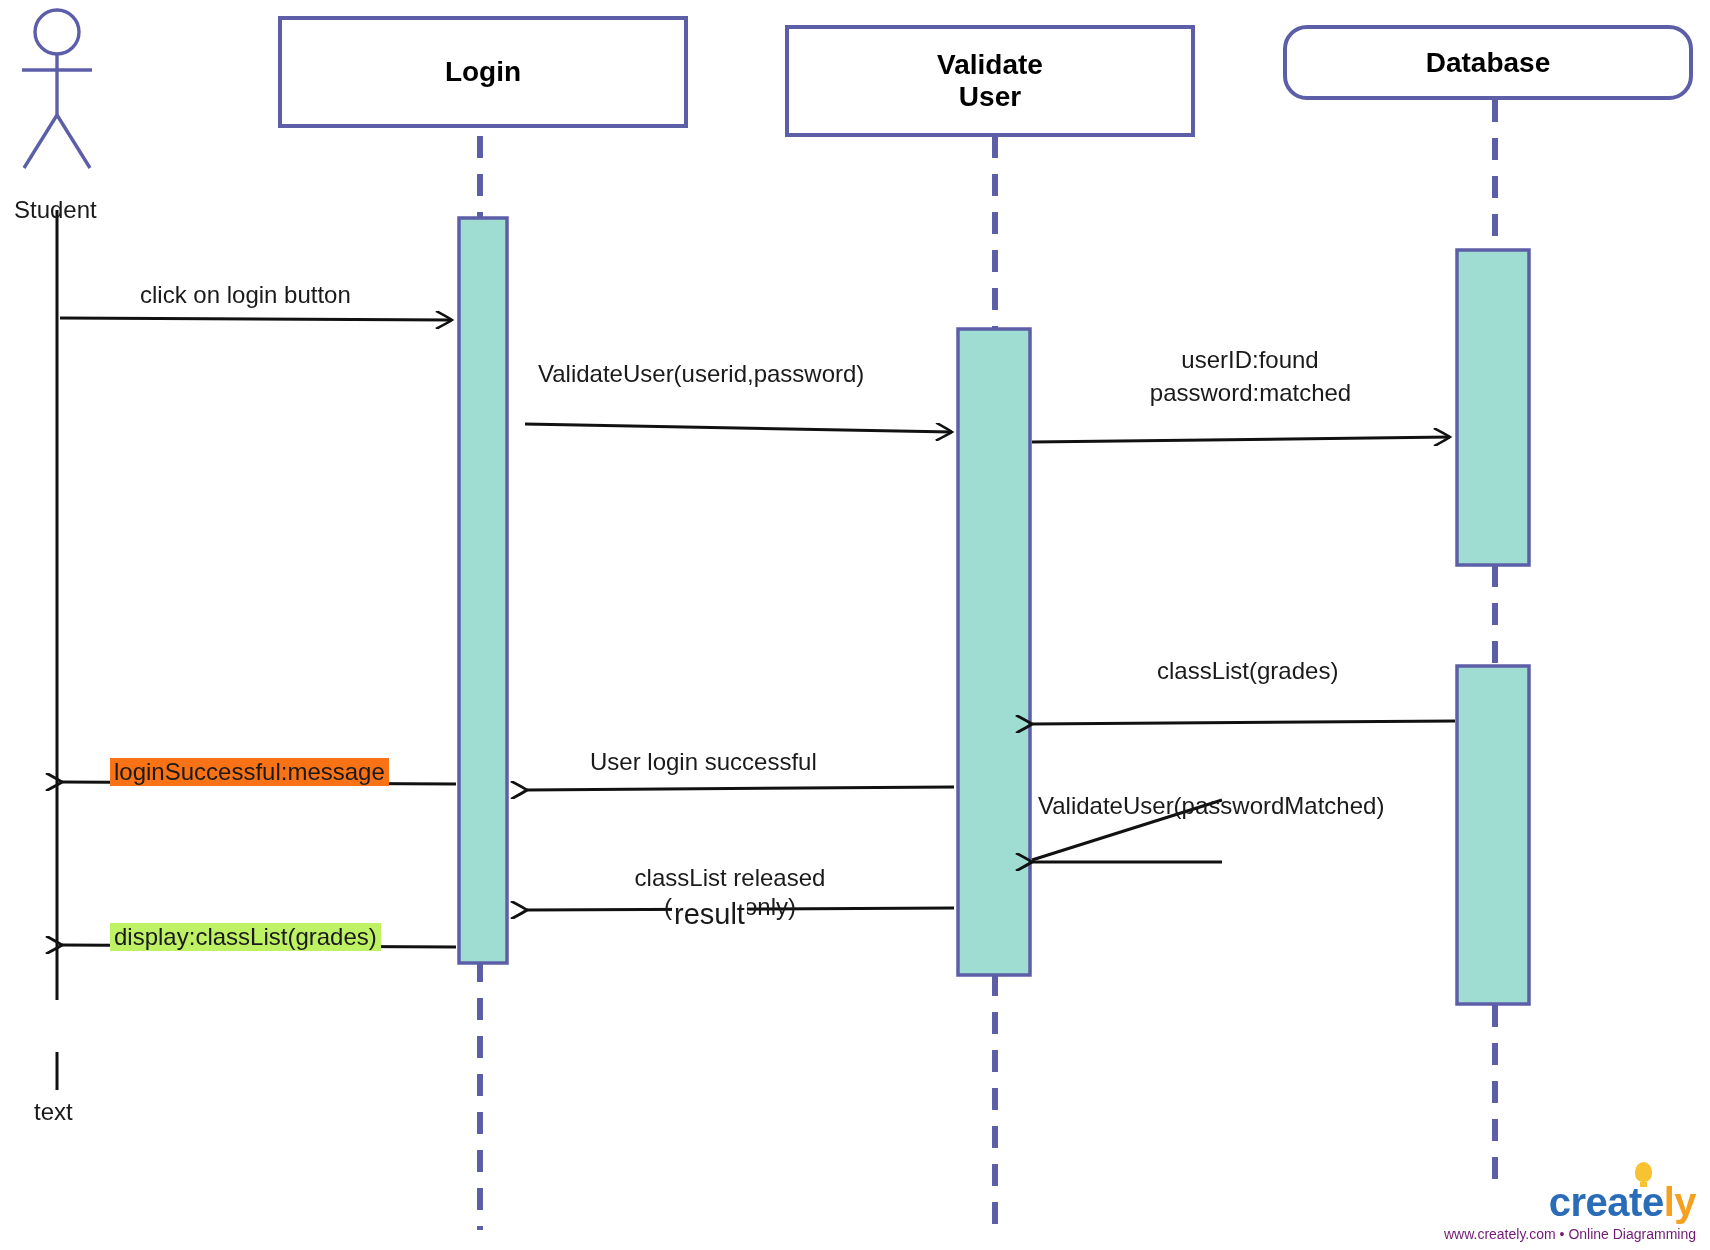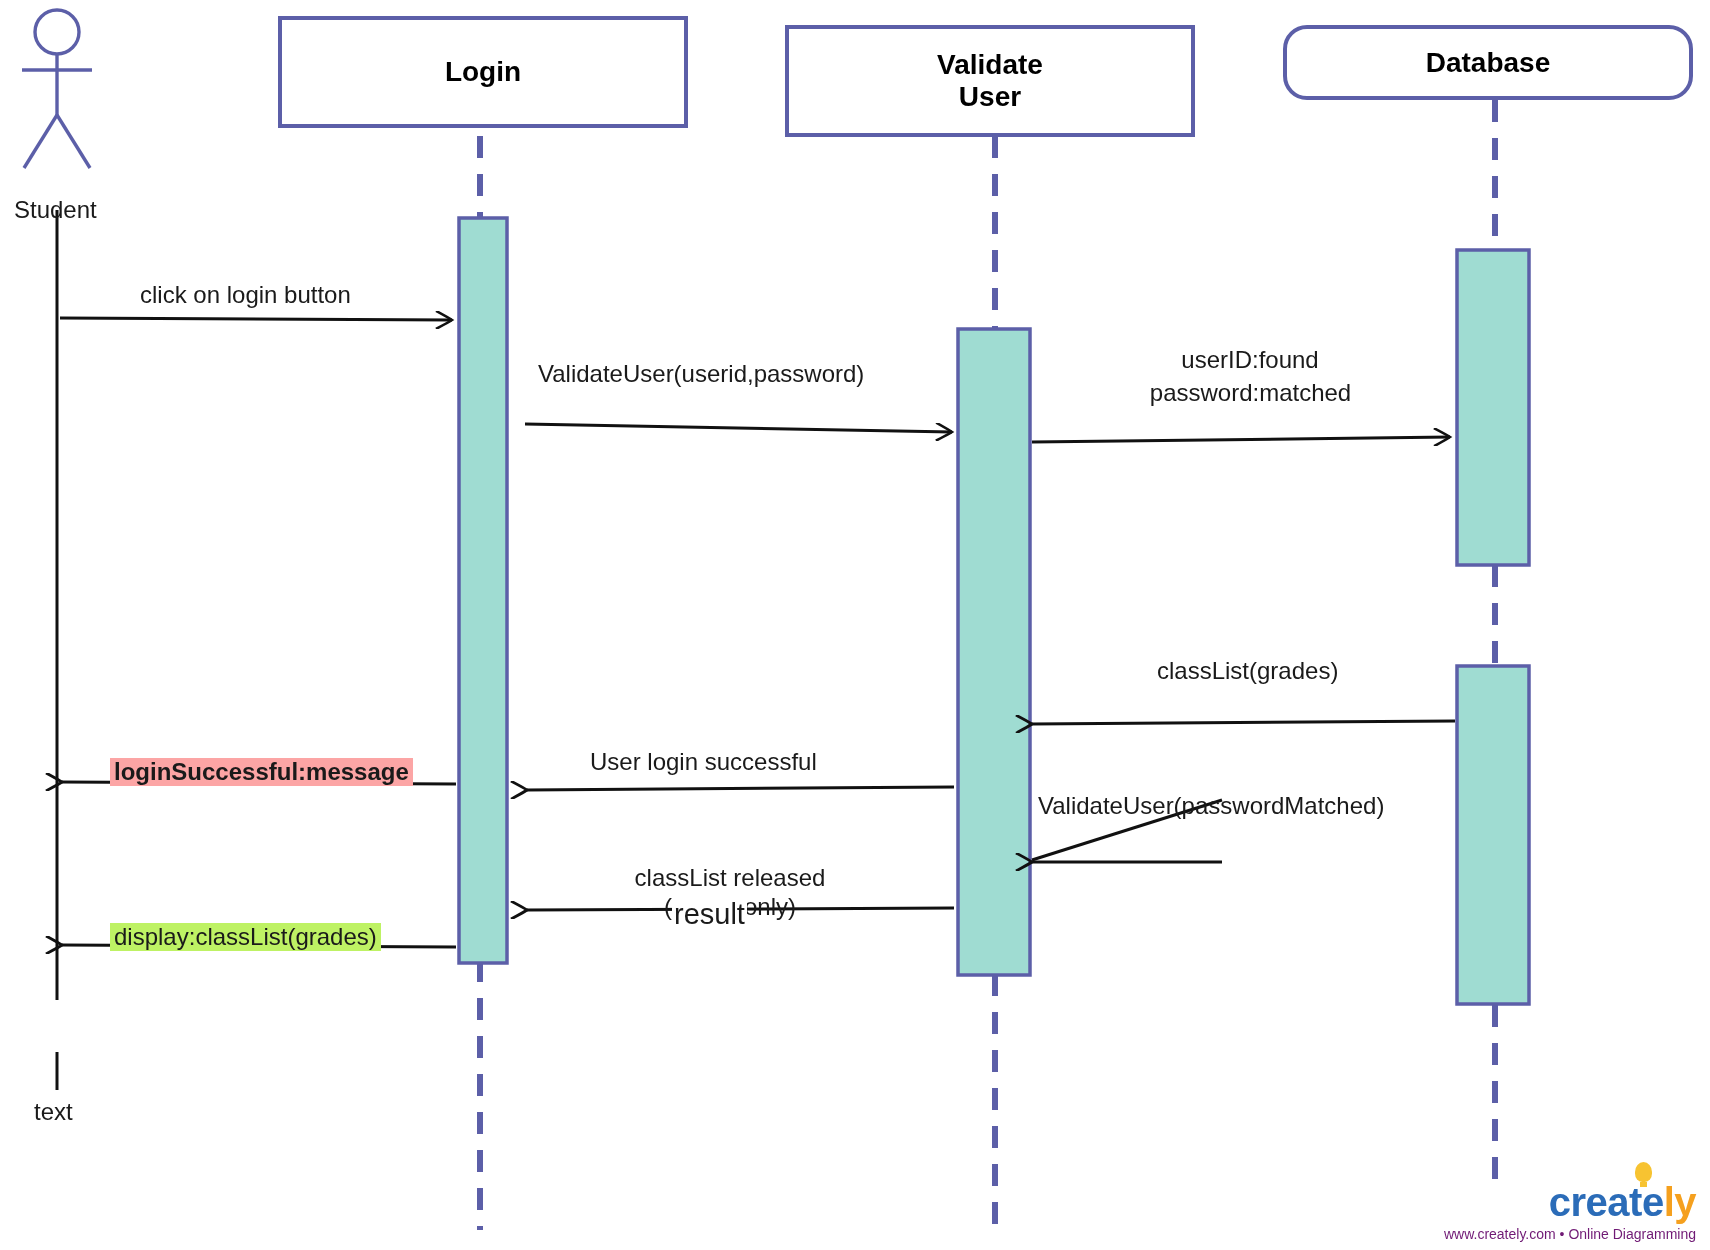--- a/index.html
+++ b/index.html
@@ -177,21 +177,21 @@
 
   <div class="lbl msg-label" style="left:538px;top:360px;">ValidateUser(userid,password)</div>
 
   <div class="lbl msg-label" style="left:1140px;top:346px;width:220px;text-align:center;">userID:found</div>
   <div class="lbl msg-label" style="left:1098px;top:379px;width:305px;text-align:center;">password:matched</div>
 
   <div class="lbl msg-label" style="left:1157px;top:657px;">classList(grades)</div>
 
   <div class="lbl msg-label" style="left:590px;top:748px;">User login successful</div>
 
-  <div class="lbl msg-label" style="left:110px;top:758px;background:#fca5a5;padding:0 4px;font-weight:bold;">loginSuccessful:message</div>
+  <div class="lbl msg-label" style="left:110px;top:758px;background:#f97316;padding:0 4px;">loginSuccessful:message</div>
 
   <div class="lbl msg-label" style="left:1038px;top:792px;">ValidateUser(passwordMatched)</div>
 
   <div class="lbl msg-label" style="left:630px;top:864px;width:200px;text-align:center;">classList released</div>
   <div class="lbl msg-label" style="left:630px;top:893px;width:200px;text-align:center;">(marks only)</div>
   <div class="lbl msg-label" style="left:672px;top:878px;font-size:29px;background:#ffffff;padding:0 2px;margin-top:19px;">result</div>
 
   <div class="lbl msg-label" style="left:110px;top:923px;background:#bef264;padding:0 4px;">display:classList(grades)</div>
 
   <div class="watermark-wrap">

